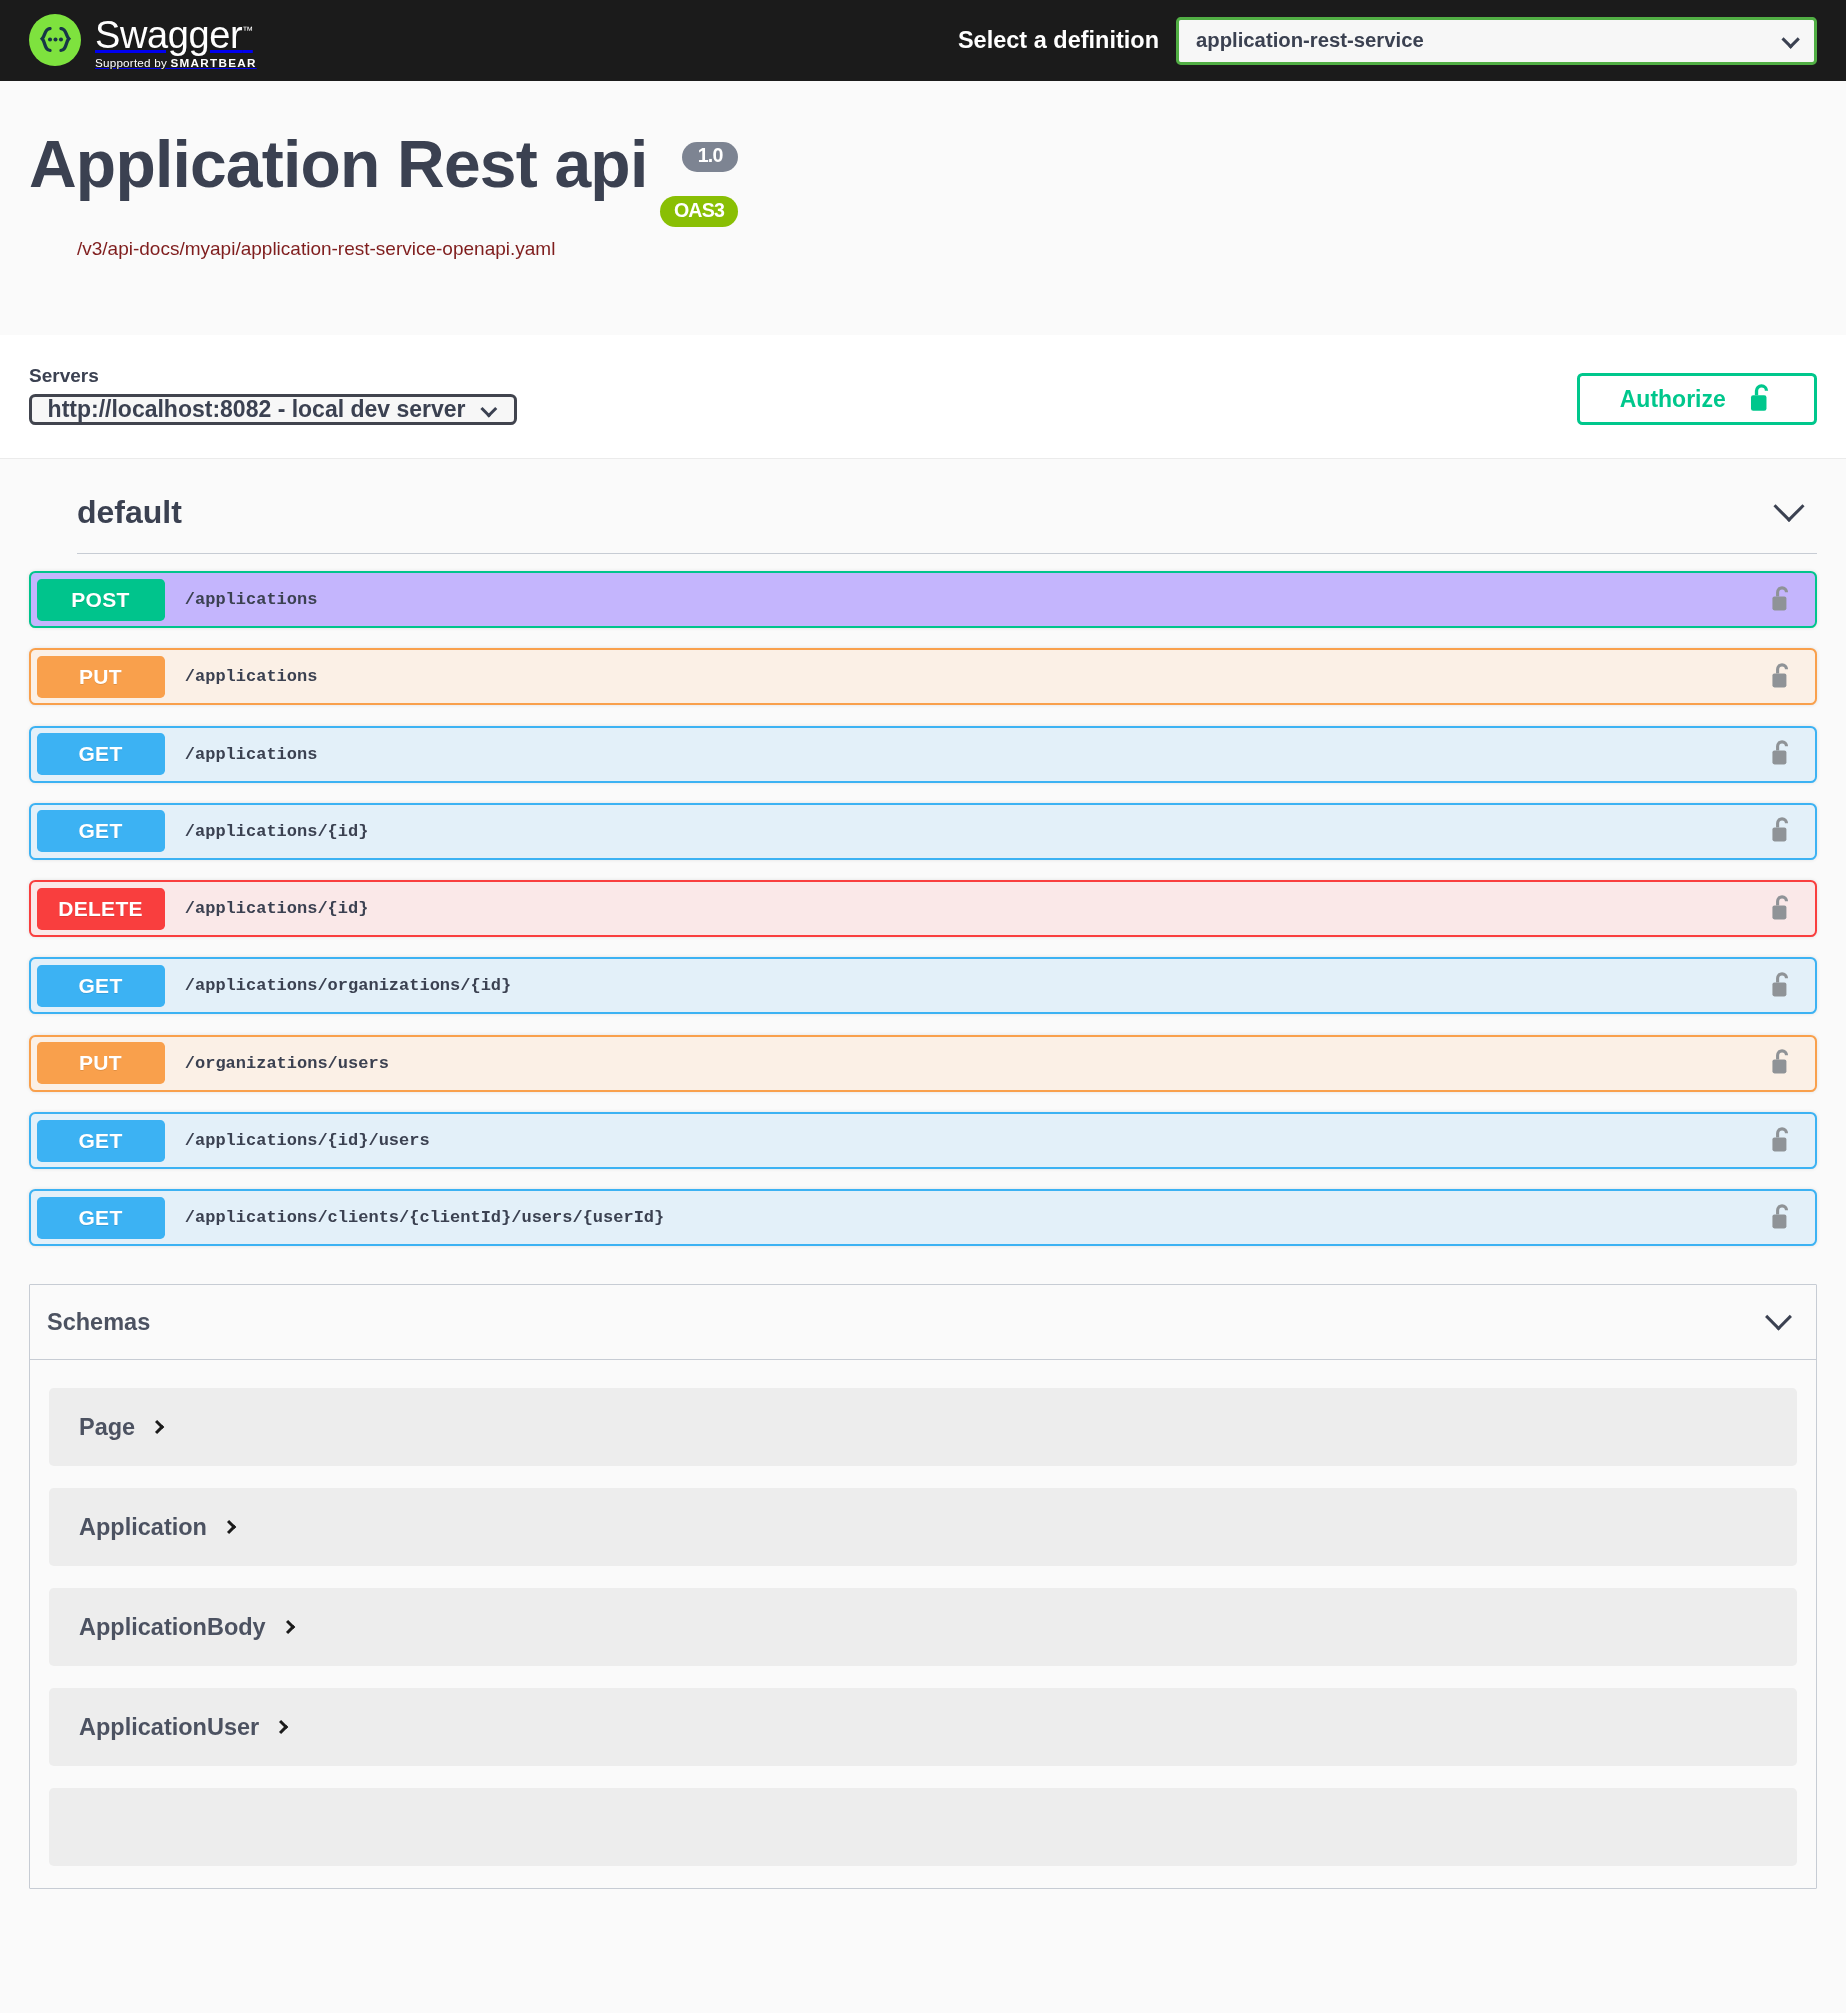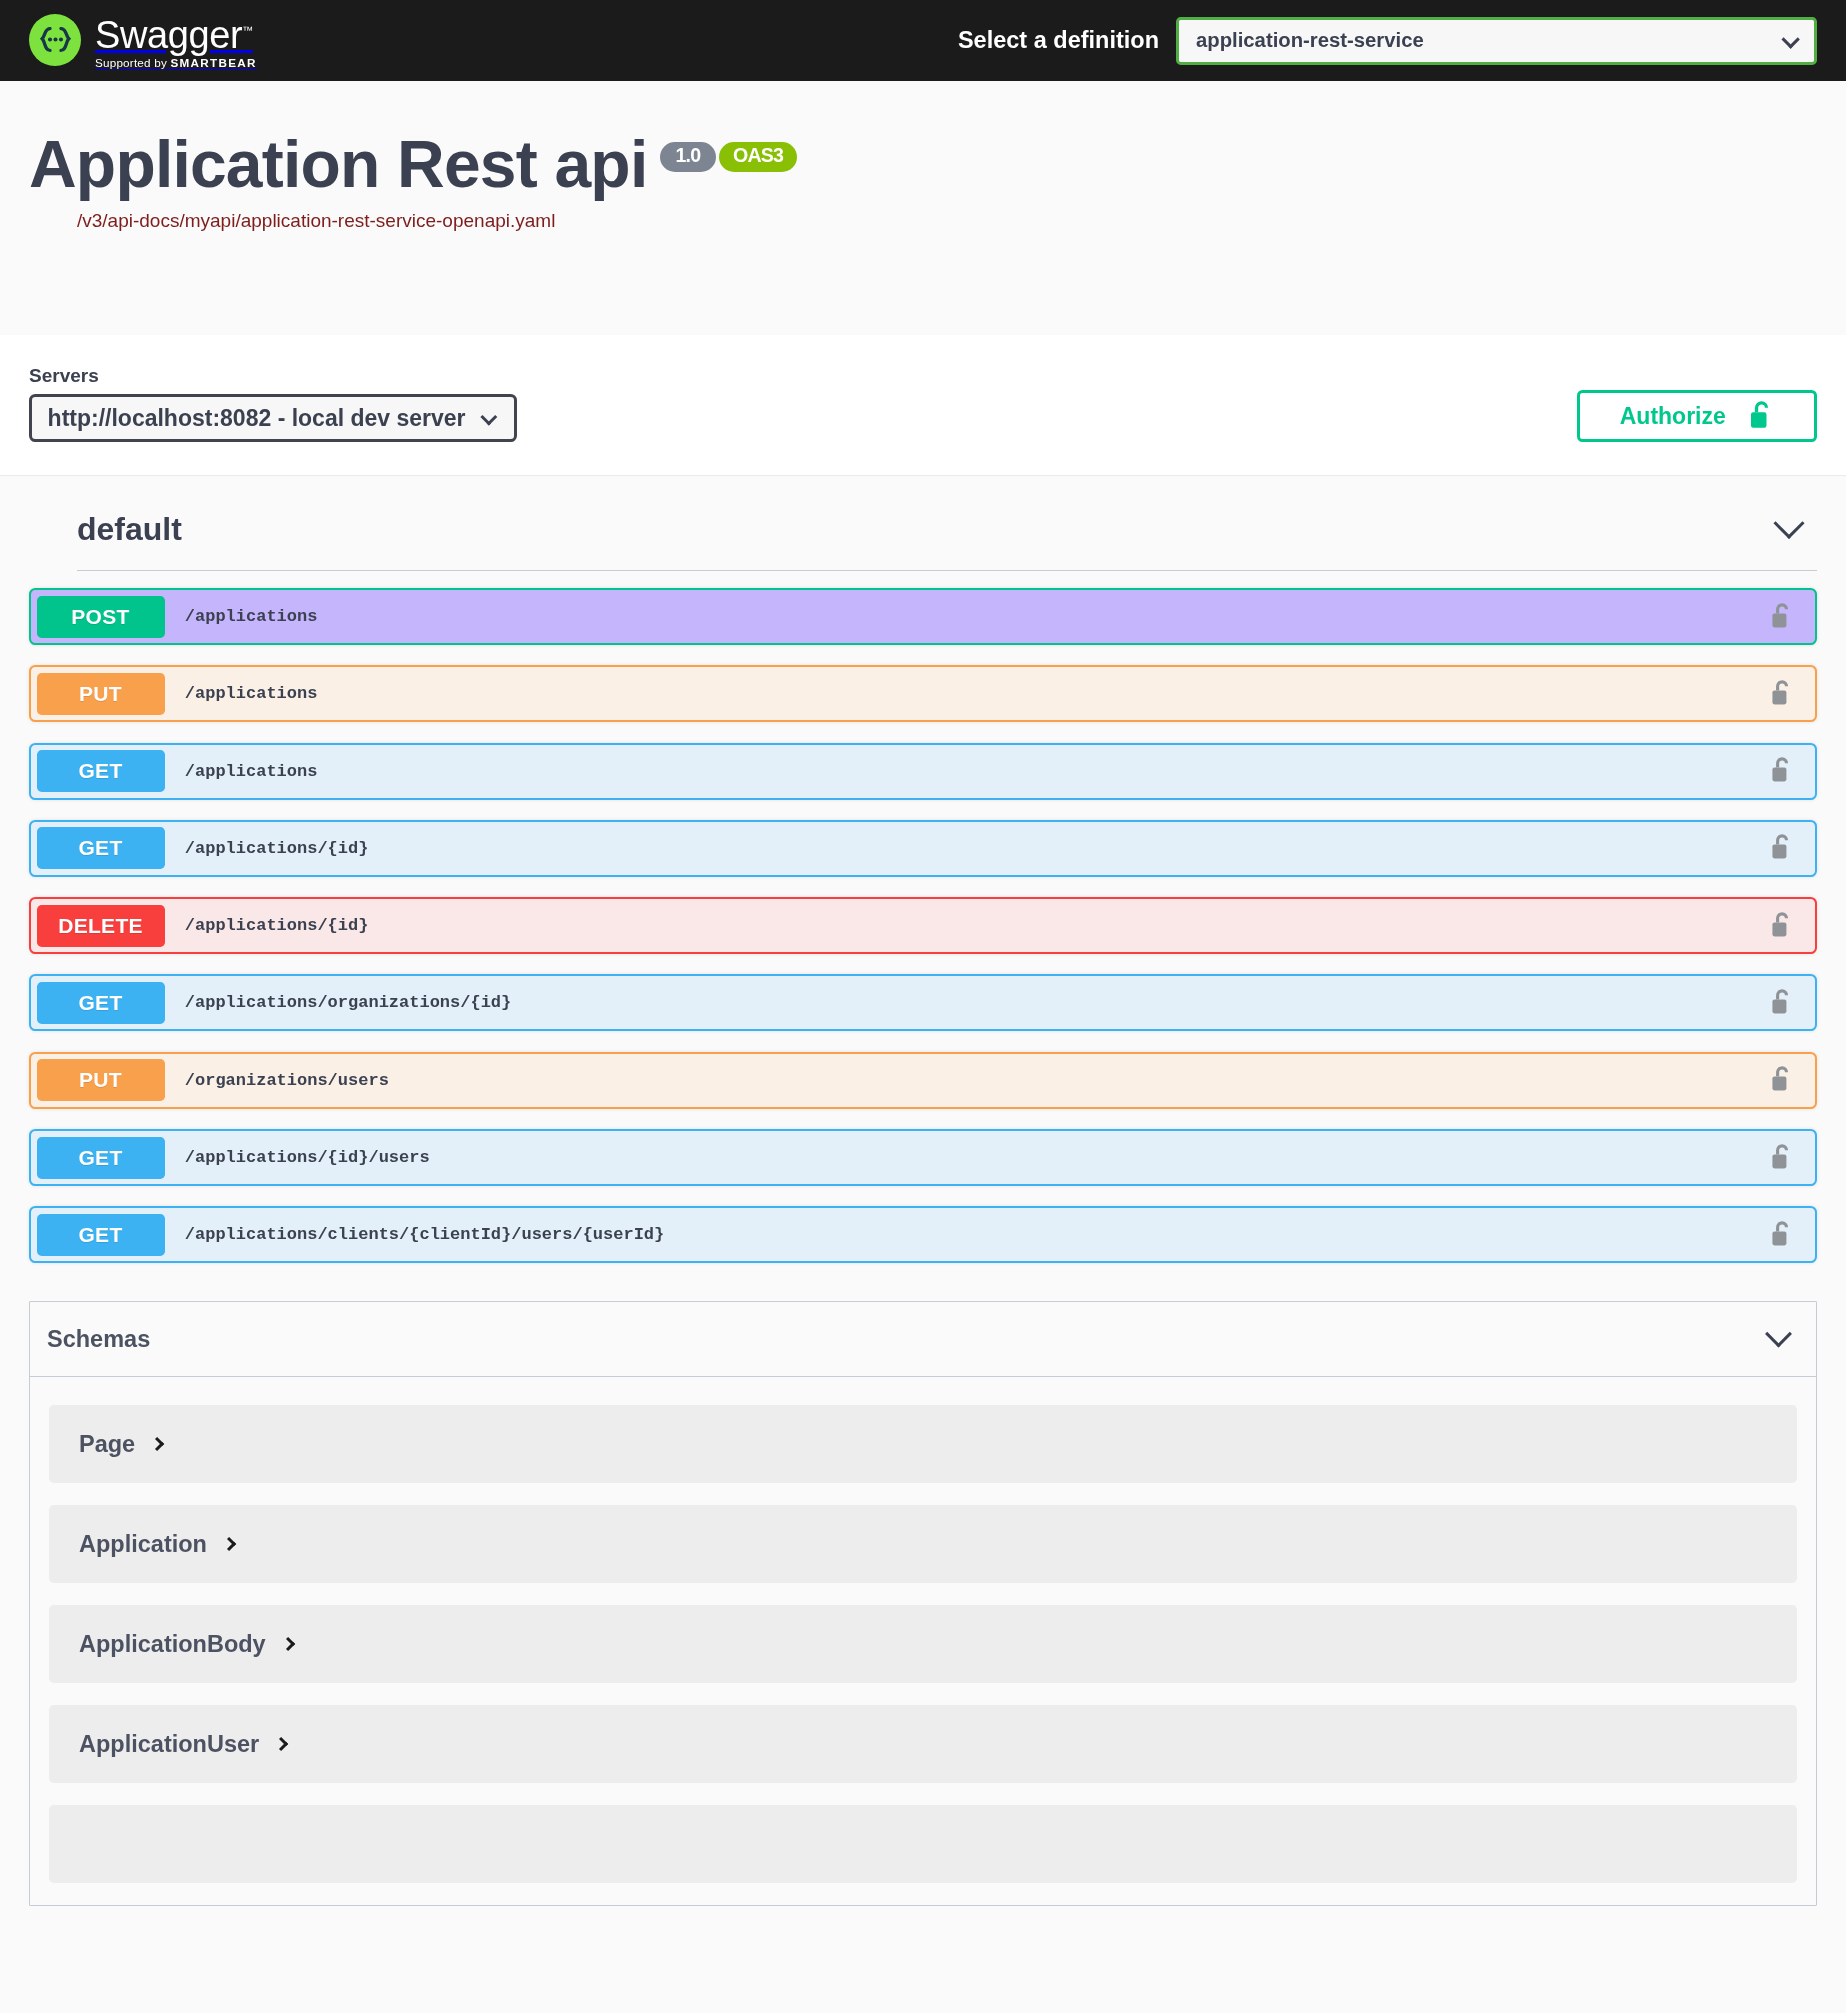--- a/index.html
+++ b/index.html
@@ -93,21 +93,21 @@
   .api-title {
     font-size: 66px;
     line-height: 70px;
     font-weight: 700;
     color: #3b4151;
     display: flex;
     align-items: flex-start;
     gap: 0;
     letter-spacing: -0.8px;
   }
-  .badges { display:inline-flex; align-items:flex-start; gap: 3px; margin-left: 12.5px; margin-top: 12.5px; }
+  .badges { display:inline-flex; align-items:flex-end; gap: 24px; margin-left: 12.5px; margin-top: 12.5px; flex-direction: column; }
   .badge-ver {
     background: #7d8492;
     color: #ffffff;
     font-size: 19.6px;
     font-weight: 700;
     padding: 4.7px 15.6px 6.3px 15.6px;
     border-radius: 78px;
     line-height: 1;
   }
   .badge-oas {
@@ -140,21 +140,21 @@
   .servers-left { display: flex; flex-direction: column; }
   .servers-label {
     font-size: 19px;
     font-weight: 700;
     color: #3b4151;
     margin-bottom: 7px;
   }
   .server-select {
     position: relative;
     min-width: 482px;
-    height: 48px;
+    height: 31px;
     background: #f7f7f7;
     border: 3.1px solid #41444e;
     border-radius: 6.3px;
     display: flex;
     align-items: center;
     padding: 0 48px 0 15.6px;
   }
   .server-select .sel-val { font-size: 23px; font-weight: 700; color: #3b4151; white-space: nowrap;}
   .server-select .chev { right: 19px; width: 11.7px; height: 11.7px; border-width: 3.1px; }
 

